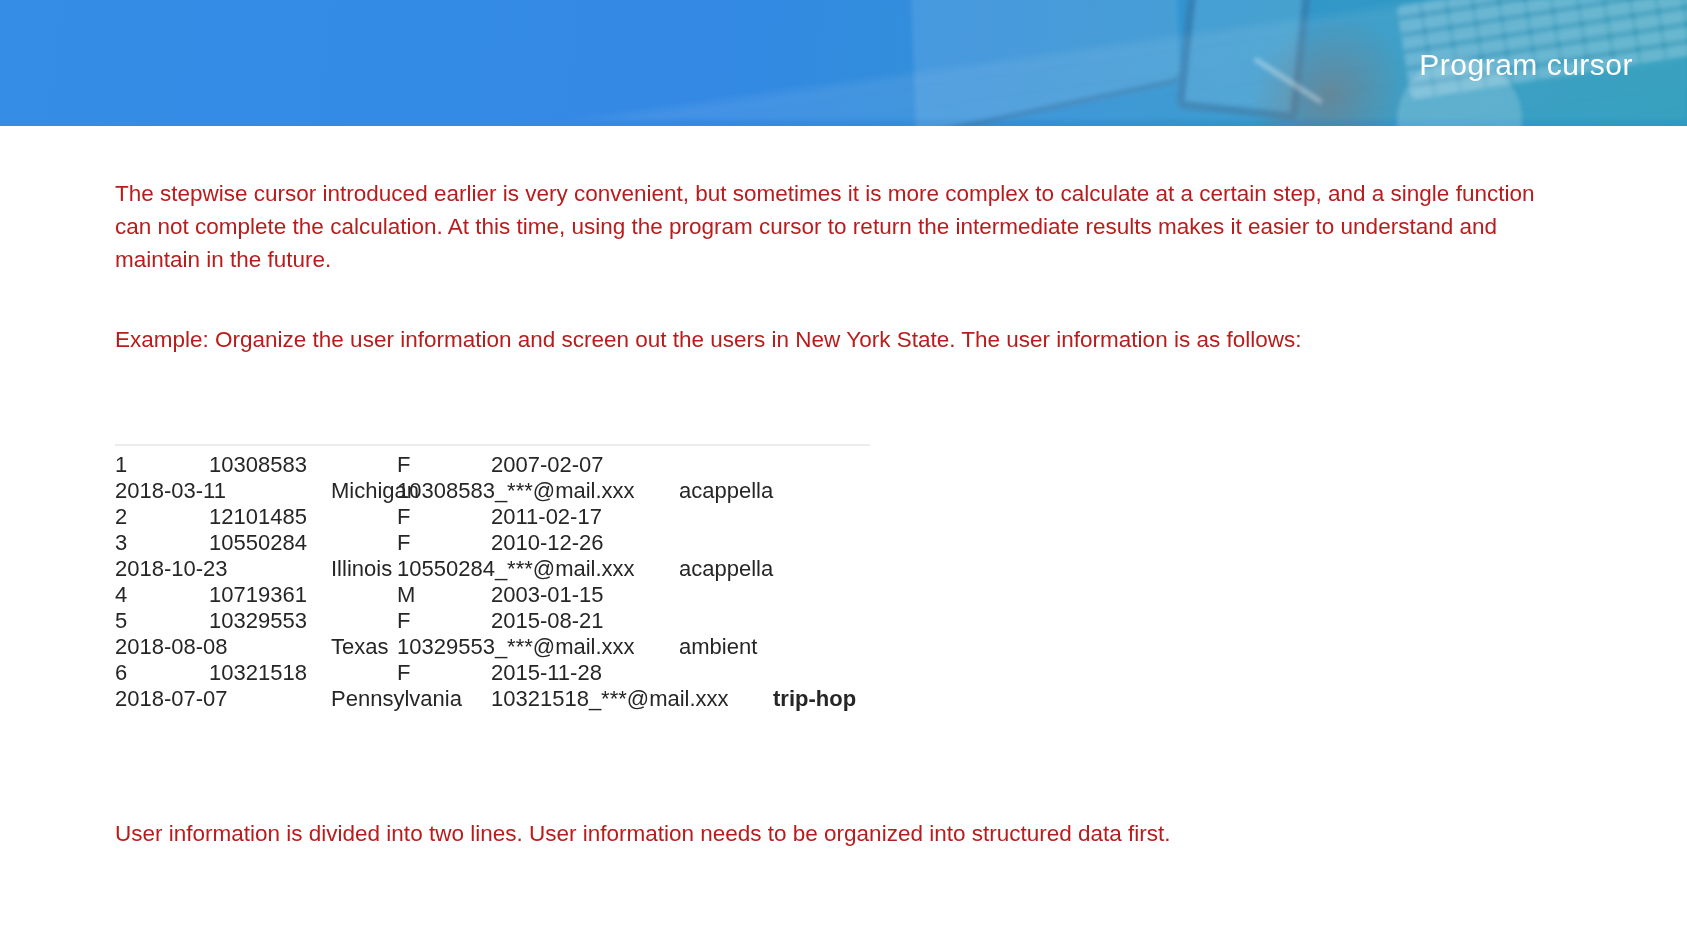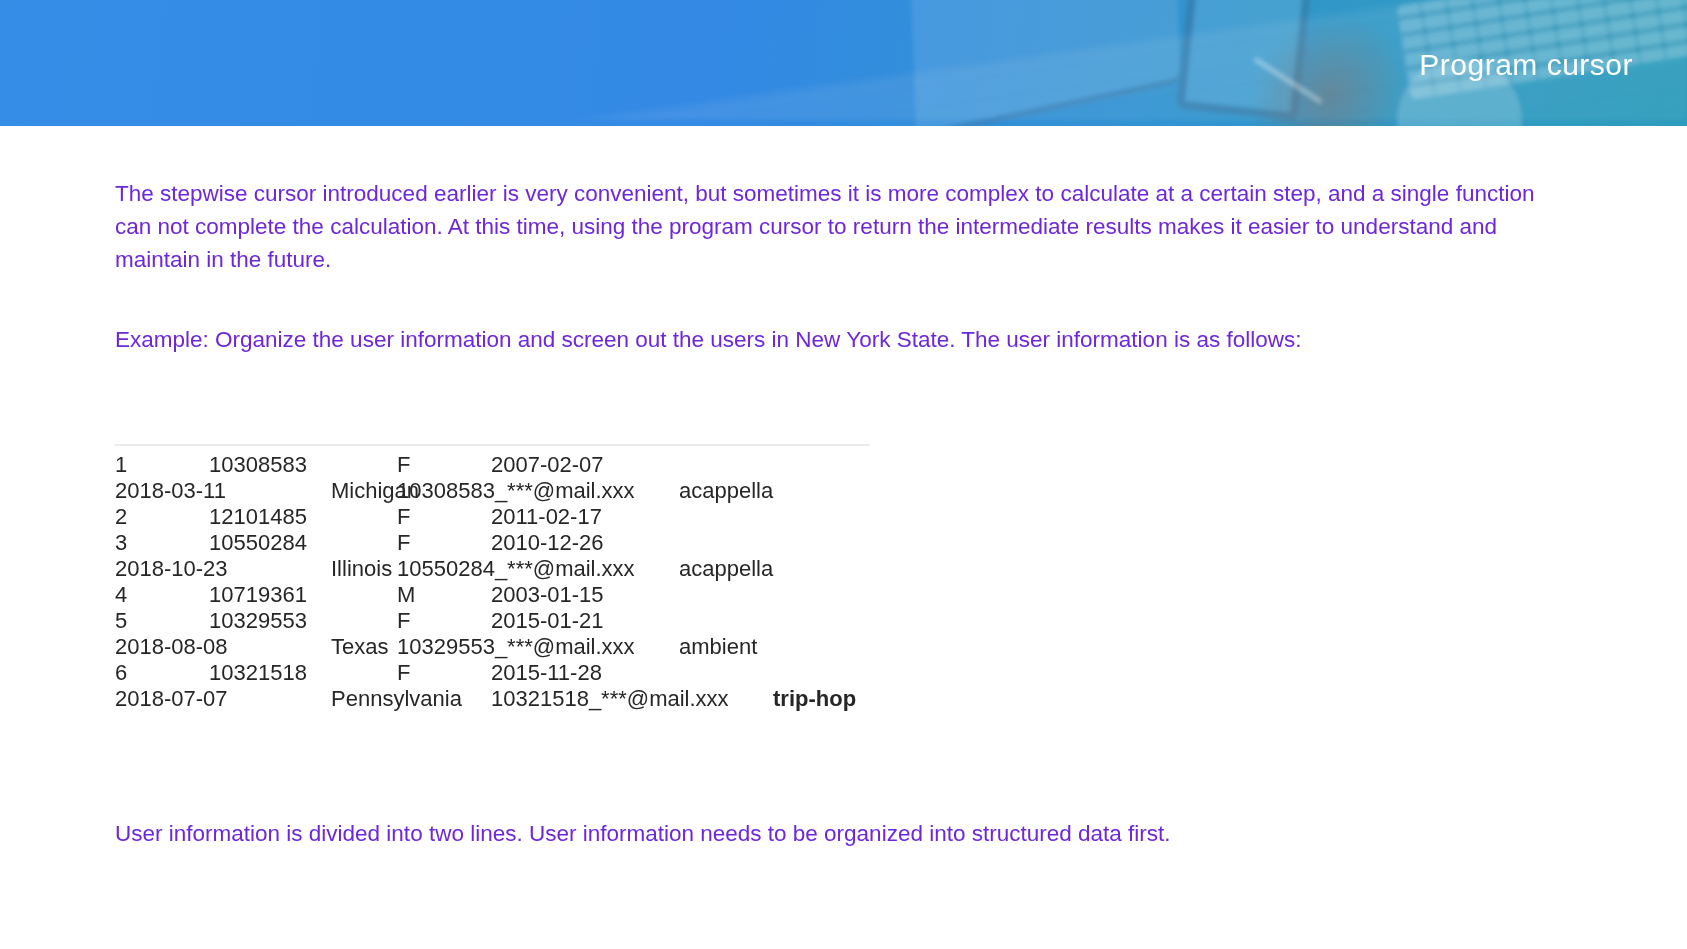--- a/index.html
+++ b/index.html
@@ -74,21 +74,21 @@
     font-size:30px; line-height:34px;
     font-weight:300; letter-spacing:0.5px;
     color:#ffffff;
     white-space:nowrap;
   }
 
   
   .para {
     position:absolute; left:115px; width:1450px;
     font-size:22.5px; line-height:33px;
-    color:#6d28d9;
+    color:#b91c1c;
   }
   .para-intro   { top:177px; }
   .para-example { top:323px; }
   .para-closing { top:817px; }
 
   
   .data-block {
     position:absolute; left:115px; top:444px; width:756px;
   }
   .rule {
@@ -169,21 +169,21 @@
     <span class="cell c0">4</span>
     <span class="cell c1">10719361</span>
     <span class="cell c3">M</span>
     <span class="cell c4">2003-01-15</span>
   </div>
 
   <div class="trow">
     <span class="cell c0">5</span>
     <span class="cell c1">10329553</span>
     <span class="cell c3">F</span>
-    <span class="cell c4">2015-01-21</span>
+    <span class="cell c4">2015-08-21</span>
   </div>
   <div class="trow">
     <span class="cell c0">2018-08-08</span>
     <span class="cell c2">Texas</span>
     <span class="cell c3">10329553_***@mail.xxx</span>
     <span class="cell c6">ambient</span>
   </div>
 
   <div class="trow">
     <span class="cell c0">6</span>

